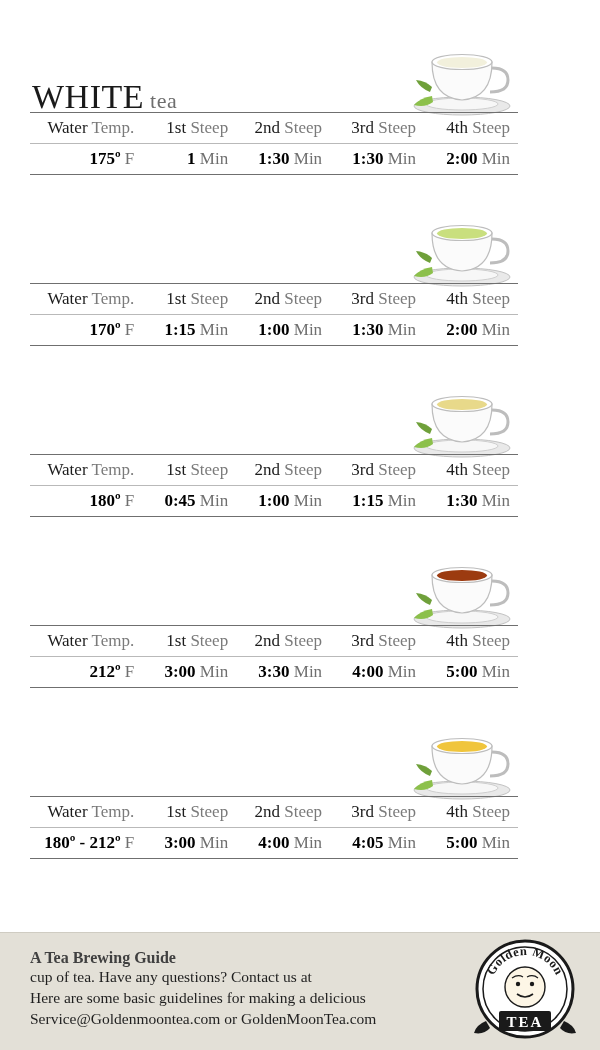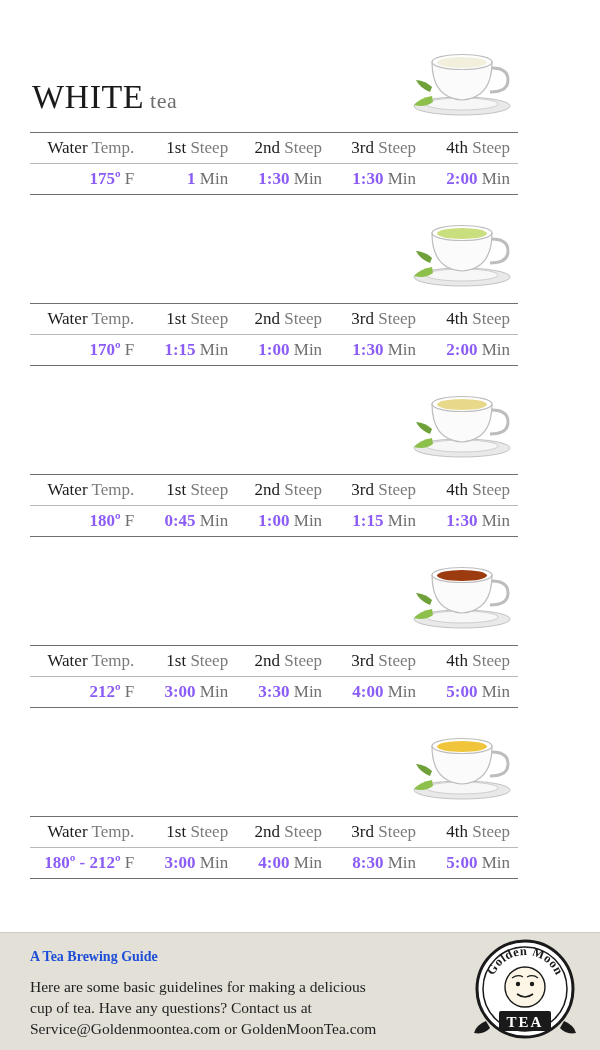--- a/index.html
+++ b/index.html
@@ -52,21 +52,21 @@
     position: absolute;
     right: 2px;
     top: 8px;
     width: 110px;
     height: 84px;
   }
   .table-wrap {
     position: absolute;
     left: 0;
     right: 0;
-    bottom: 4px;
+    bottom: 24px;
   }
   table.steep {
     width: 100%;
     border-collapse: collapse;
     table-layout: fixed;
   }
   table.steep th, table.steep td {
     text-align: right;
     padding: 5px 8px 5px 0;
     font-size: 17px;
@@ -76,21 +76,21 @@
   table.steep thead th {
     border-top: 1.5px solid #6f6f6f;
     border-bottom: 1px solid #b9b9b9;
     font-weight: normal;
   }
   table.steep tbody td {
     border-bottom: 1.5px solid #6f6f6f;
   }
   .lbl-strong { color: #1c1c1c; }
   .lbl-mute { color: #7a7a7a; }
-  .val-strong { font-weight: bold; color: #8b5cf6; }
+  .val-strong { font-weight: bold; color: #000000; }
   .val-mute { color: #6f6f6f; font-weight: normal; }
   .col-water { width: 23%; }
   .col-steep { width: 19.25%; }
 
   .footer {
     position: absolute;
     left: 0;
     bottom: 0;
     width: 600px;
     height: 118px;
@@ -98,24 +98,24 @@
     border-top: 1px solid #cfccc2;
     box-sizing: border-box;
   }
   .footer-text {
     position: absolute;
     left: 30px;
     top: 16px;
     width: 420px;
   }
   .footer-title {
-    font-size: 14px;
+    font-size: 16px;
     font-weight: bold;
-    color: #1d4ed8;
-    margin-bottom: 12px;
+    color: #404040;
+    margin-bottom: 0;
   }
   .footer-body {
     font-size: 15.5px;
     line-height: 1.35;
     color: #1f1f1f;
   }
   .logo {
     position: absolute;
     right: 16px;
     top: 4px;
@@ -338,35 +338,35 @@
               <th><span class="lbl-strong">2nd</span> <span class="lbl-mute">Steep</span></th>
               <th><span class="lbl-strong">3rd</span> <span class="lbl-mute">Steep</span></th>
               <th><span class="lbl-strong">4th</span> <span class="lbl-mute">Steep</span></th>
             </tr>
           </thead>
           <tbody>
             <tr>
               <td><span class="val-strong">180º - 212º</span> <span class="val-mute">F</span></td>
               <td><span class="val-strong">3:00</span> <span class="val-mute">Min</span></td>
               <td><span class="val-strong">4:00</span> <span class="val-mute">Min</span></td>
-              <td><span class="val-strong">8:30</span> <span class="val-mute">Min</span></td>
+              <td><span class="val-strong">4:05</span> <span class="val-mute">Min</span></td>
               <td><span class="val-strong">5:00</span> <span class="val-mute">Min</span></td>
             </tr>
           </tbody>
         </table>
       </div>
     </div>
 
   </div>
 
   <div class="footer">
     <div class="footer-text">
       <div class="footer-title">A Tea Brewing Guide</div>
+      <div class="footer-body">cup of tea. Have any questions? Contact us at</div>
       <div class="footer-body">Here are some basic guidelines for making a delicious</div>
-      <div class="footer-body">cup of tea. Have any questions? Contact us at</div>
       <div class="footer-body">Service@Goldenmoontea.com or GoldenMoonTea.com</div>
     </div>
     <div class="logo">
       <svg viewBox="0 0 118 112" width="118" height="112">
         <circle cx="59" cy="52" r="48" fill="#ffffff" stroke="#1a1a1a" stroke-width="3"></circle>
         <circle cx="59" cy="52" r="42" fill="#ffffff" stroke="#1a1a1a" stroke-width="1.5"></circle>
         <path id="arcTop" d="M 25 52 A 34 34 0 0 1 93 52" fill="none"></path>
         <text font-family="Liberation Serif, serif" font-size="12.5" font-weight="bold" fill="#1a1a1a" letter-spacing="0.6">
           <textPath href="#arcTop" startOffset="50%" text-anchor="middle">Golden Moon</textPath>
         </text>

